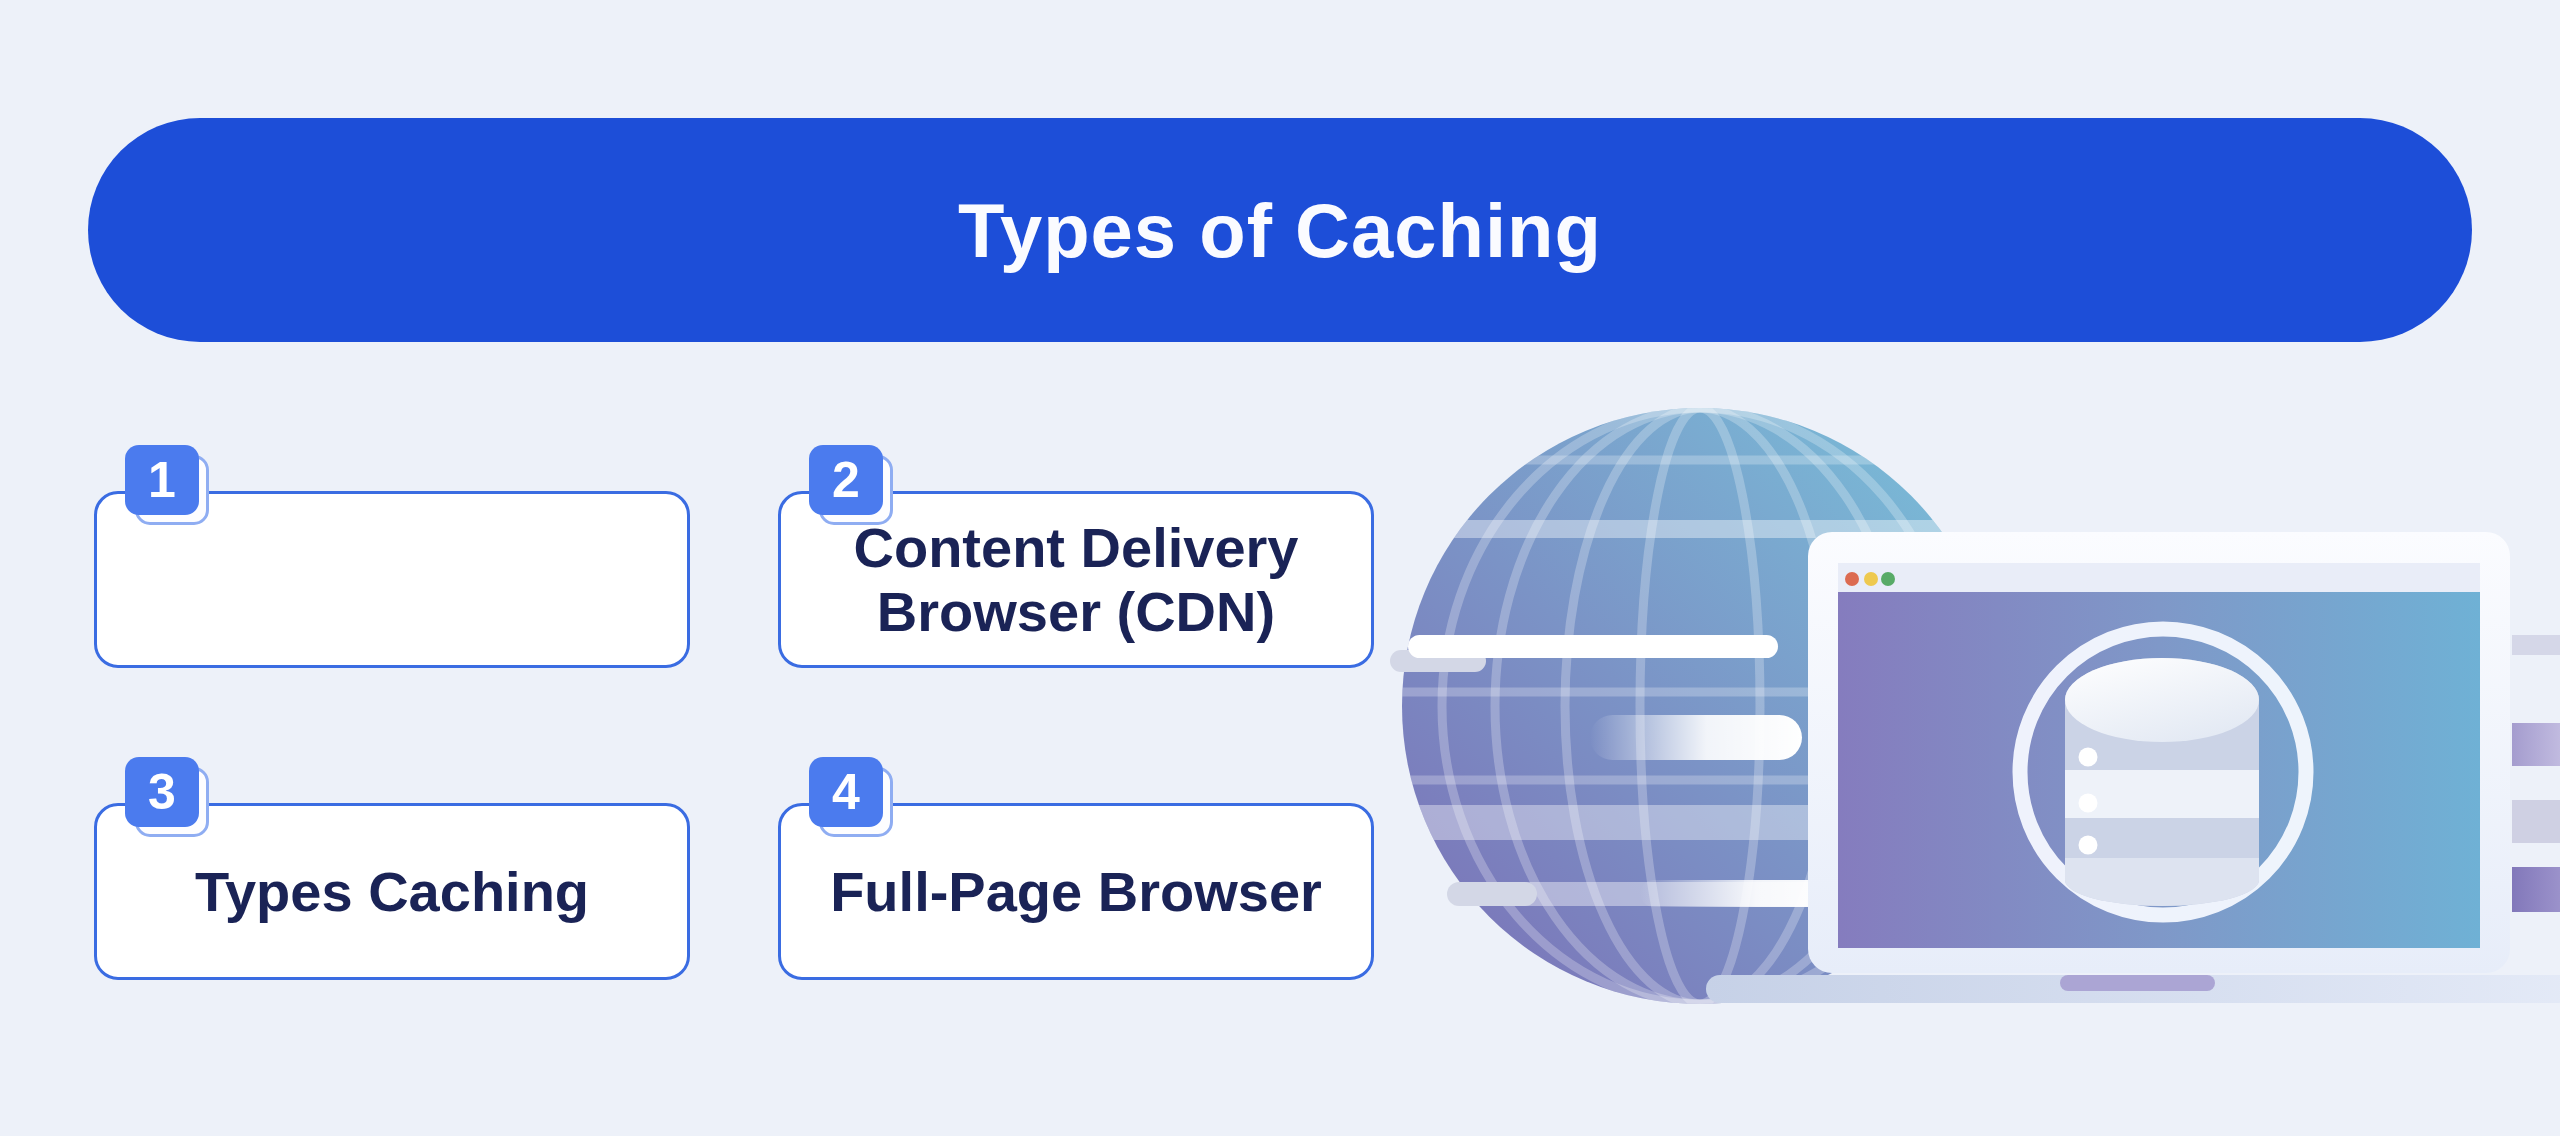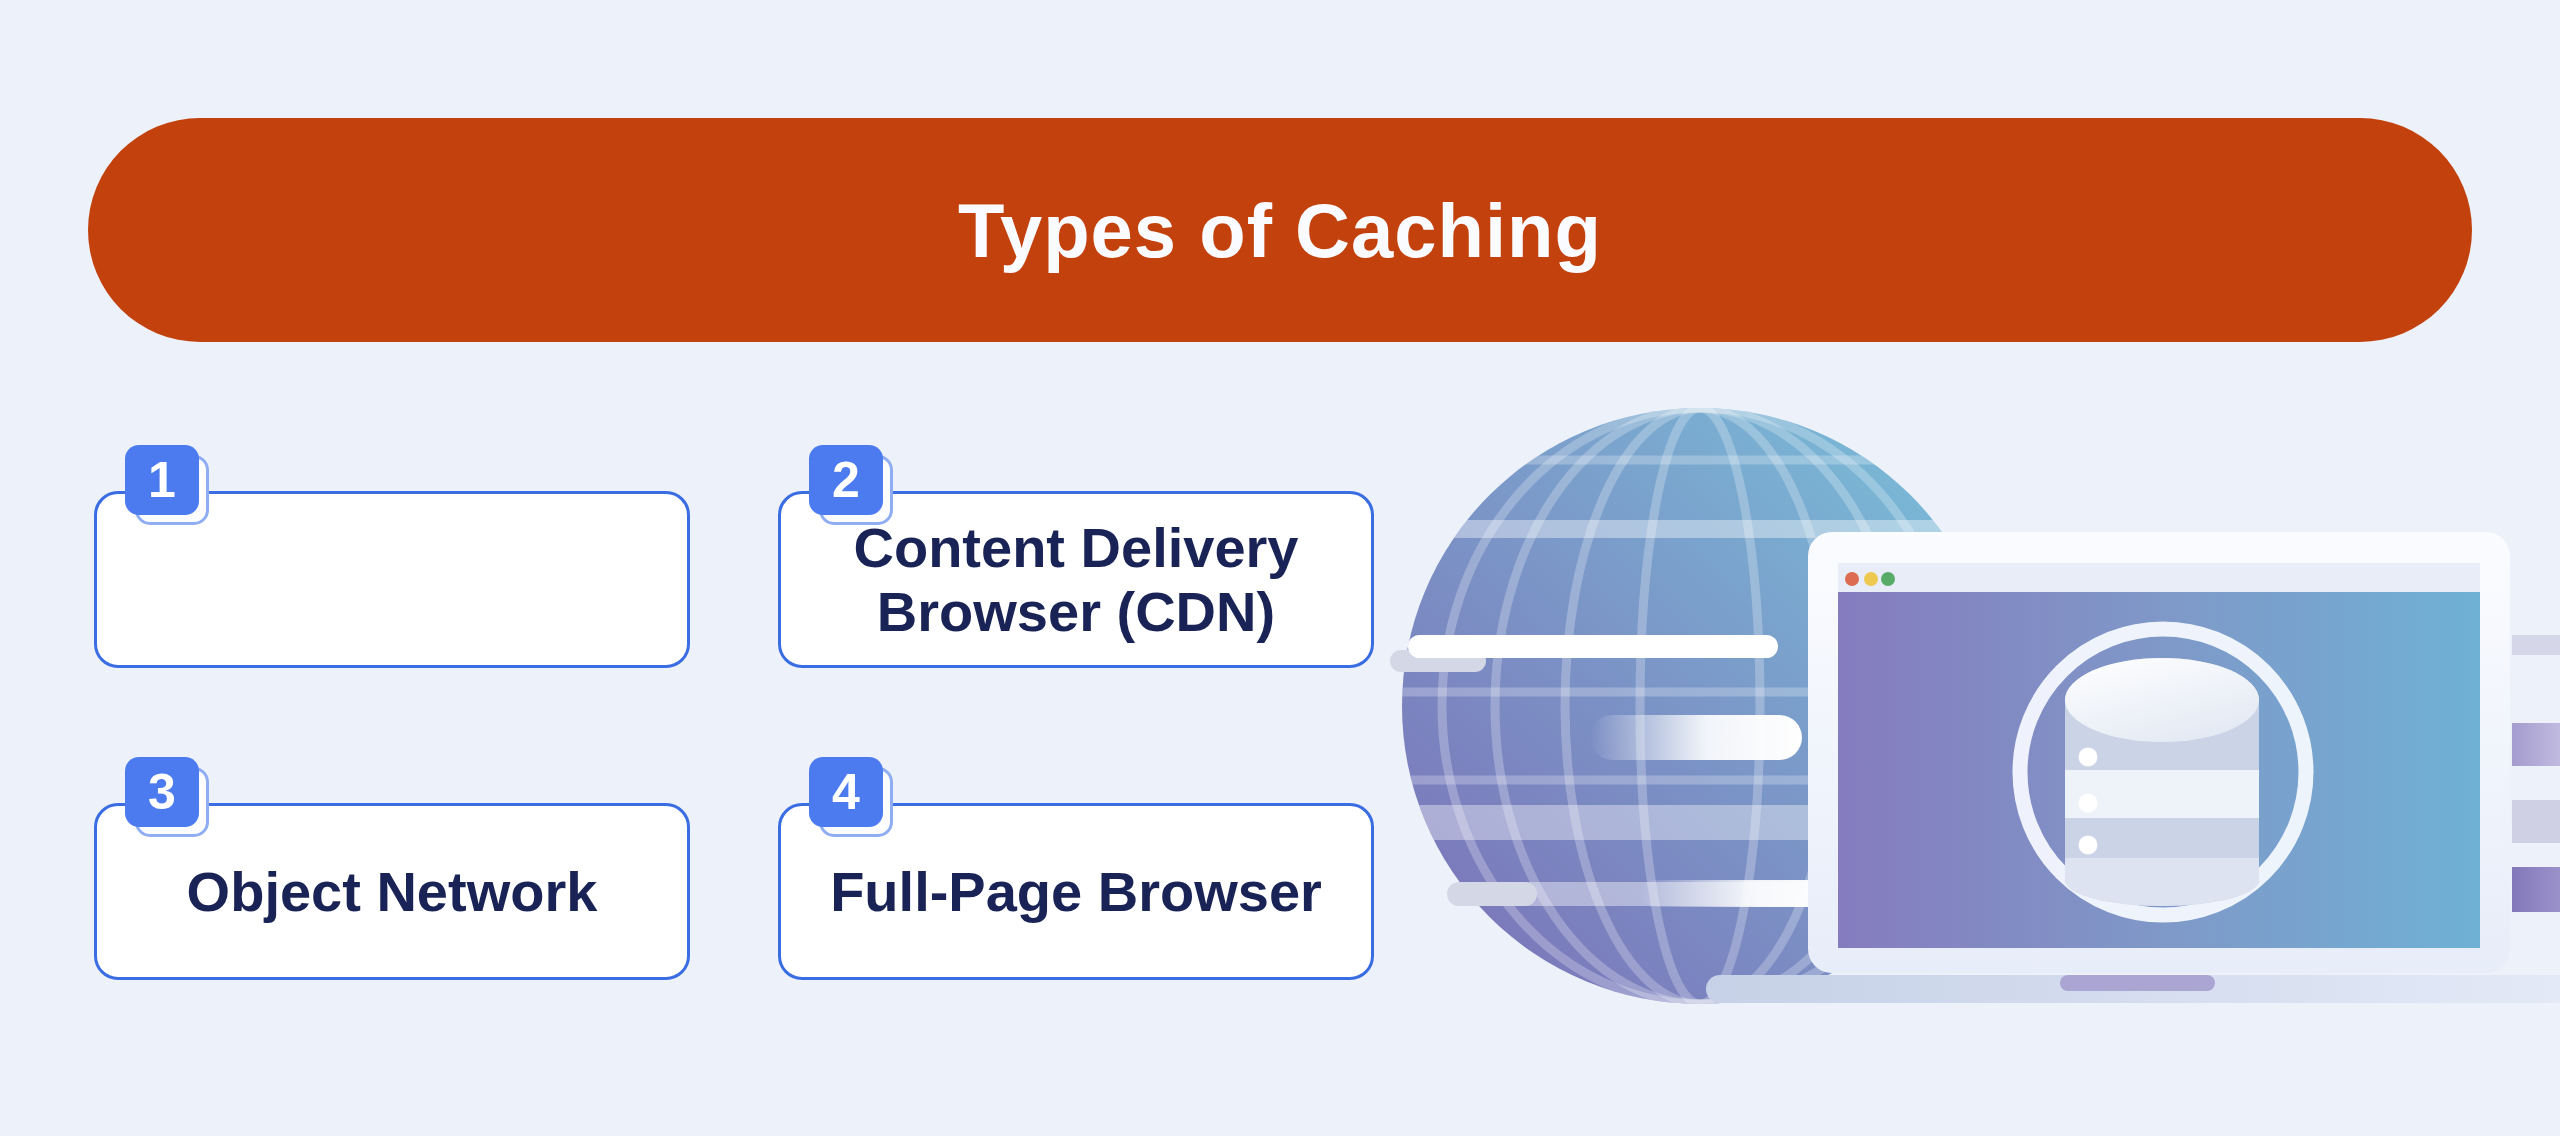--- a/index.html
+++ b/index.html
@@ -6,21 +6,21 @@
   .stage{
     position:relative;
     width:2560px;height:1136px;
     background:#edf1f9;
     overflow:hidden;
     font-family:"Liberation Sans", sans-serif;
   }
   
   .banner{
     position:absolute;left:88px;top:118px;width:2384px;height:224px;
-    background:#c2410c;border-radius:112px;
+    background:#1d4ed8;border-radius:112px;
     display:flex;align-items:center;justify-content:center;
   }
   .banner h1{
     margin:0;color:#fafbff;font-size:76px;font-weight:600;letter-spacing:1px;
   }
   
   .card{
     position:absolute;width:596px;height:177px;
     background:#ffffff;border:3px solid #3a6ce2;border-radius:24px;
     box-sizing:border-box;
@@ -80,21 +80,21 @@
       <div class="face">2</div>
     </div>
     <div class="label">Content Delivery Browser (CDN)</div>
   </div>
 
   <div class="card pos-3">
     <div class="badge">
       <div class="ghost"></div>
       <div class="face">3</div>
     </div>
-    <div class="label">Object Network</div>
+    <div class="label">Types Caching</div>
   </div>
 
   <div class="card pos-4">
     <div class="badge">
       <div class="ghost"></div>
       <div class="face">4</div>
     </div>
     <div class="label">Full-Page Browser</div>
   </div>
 

